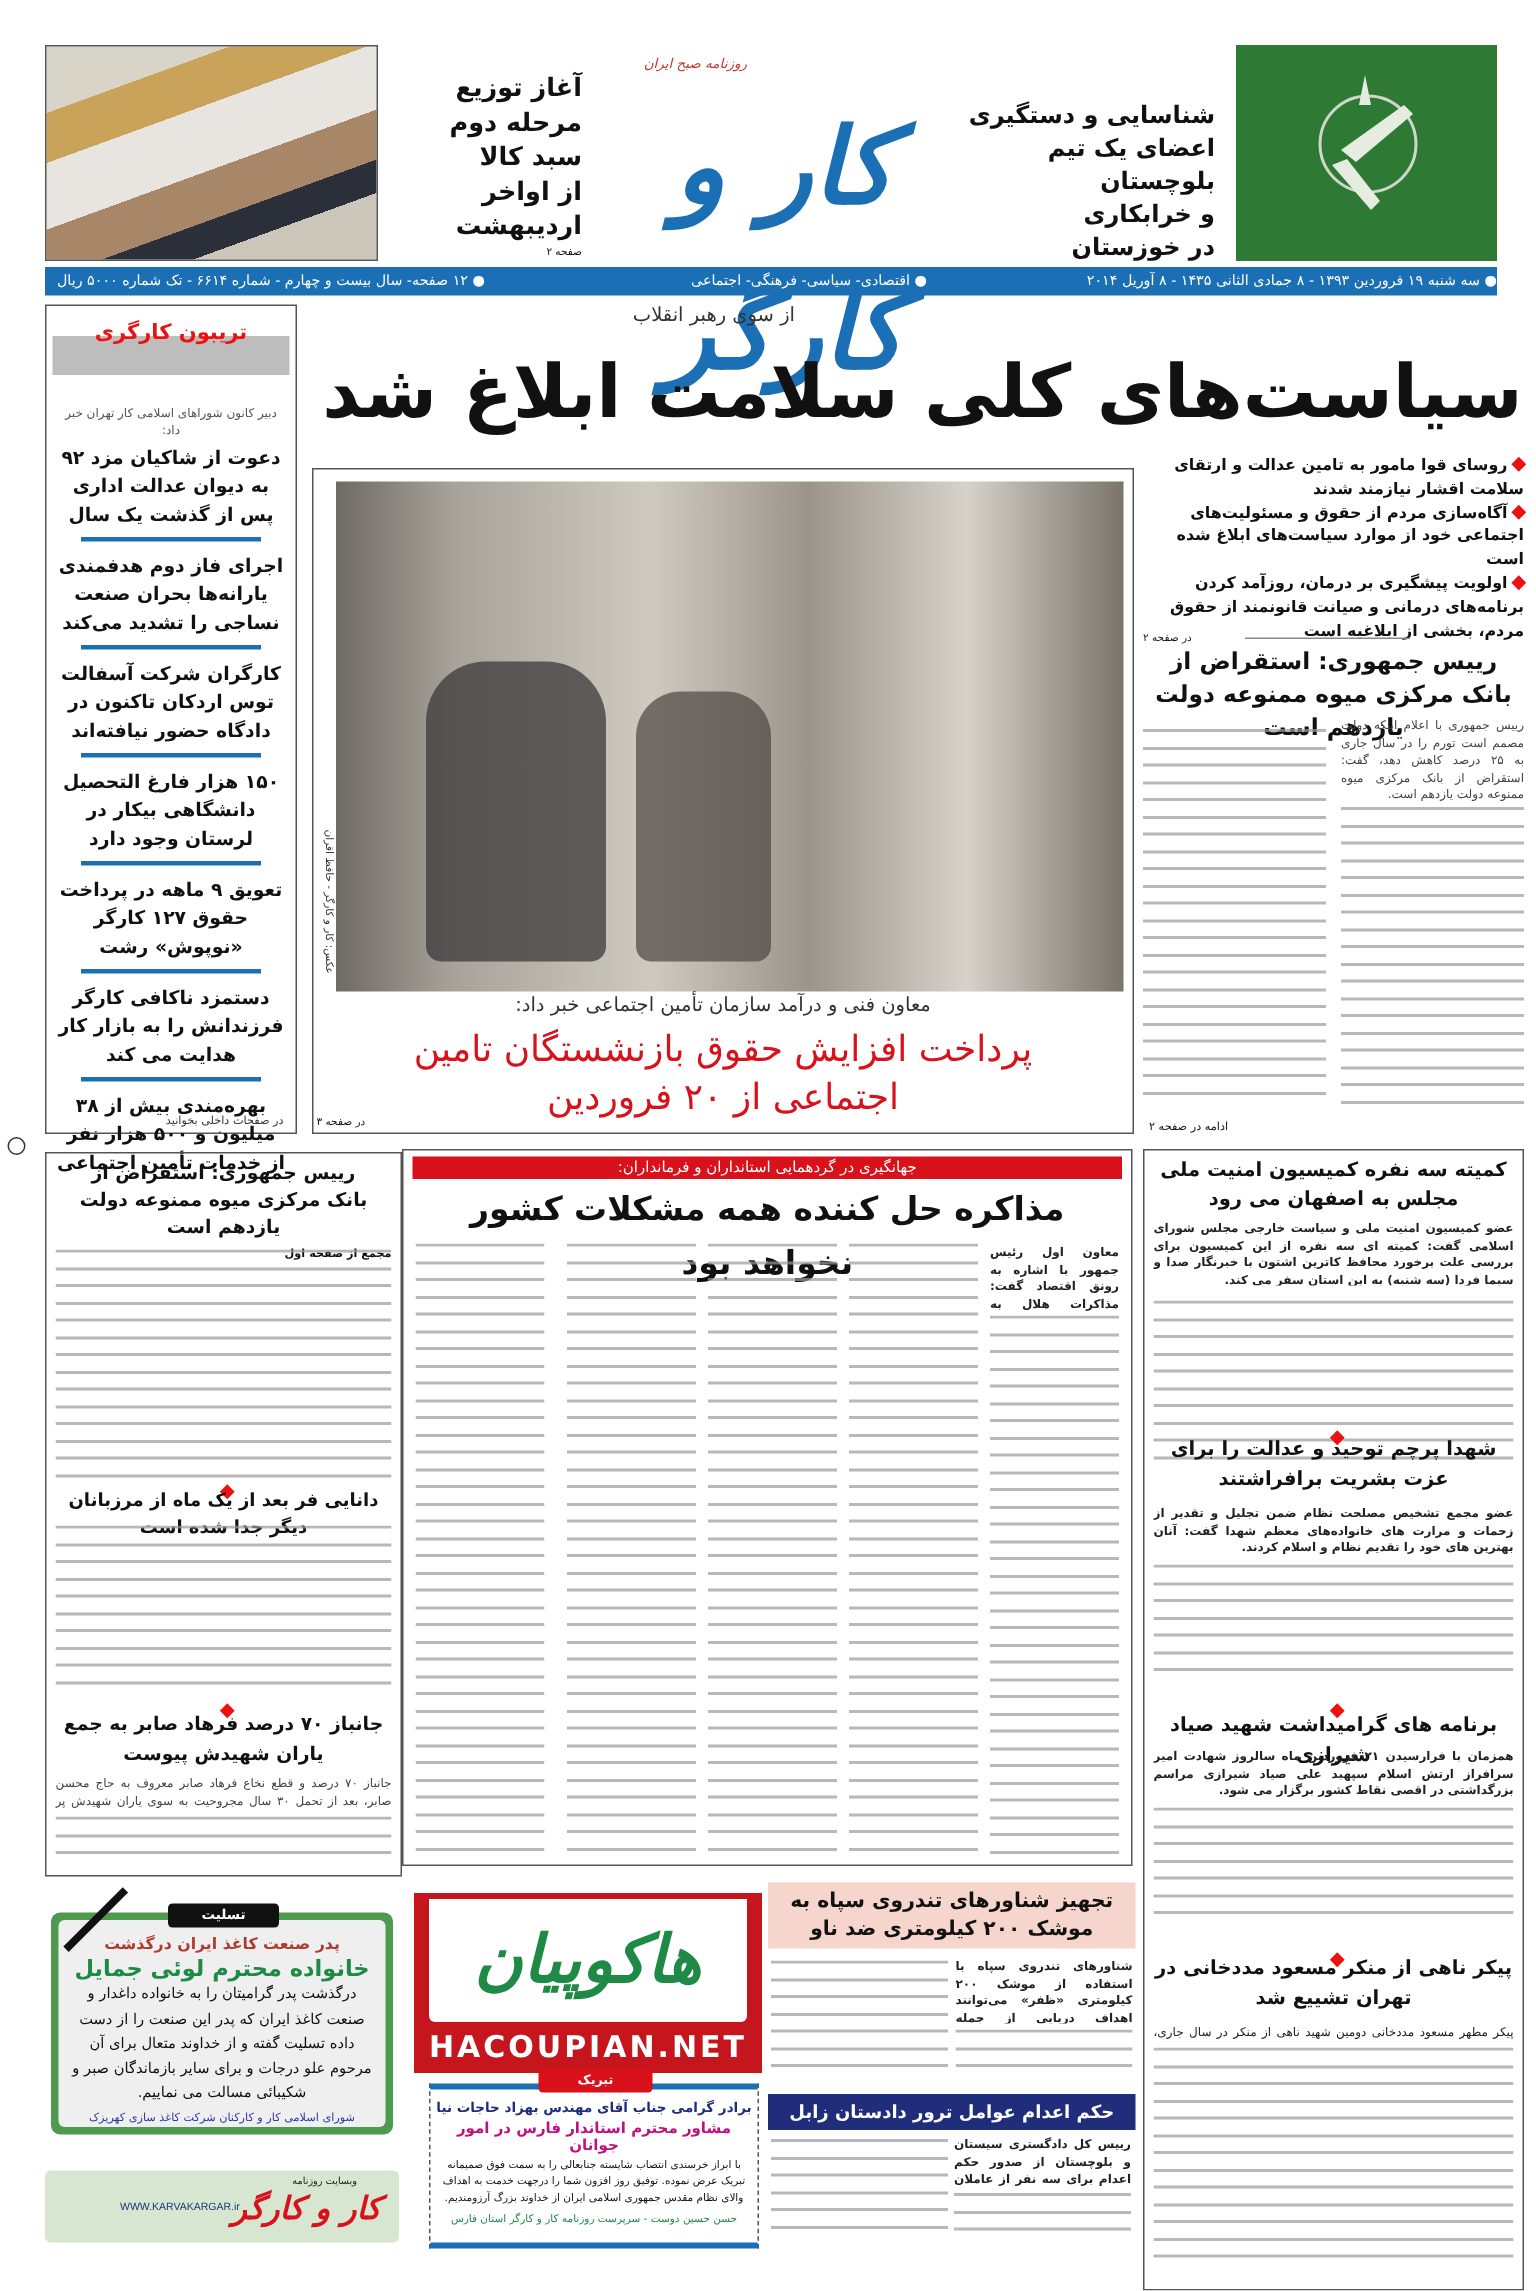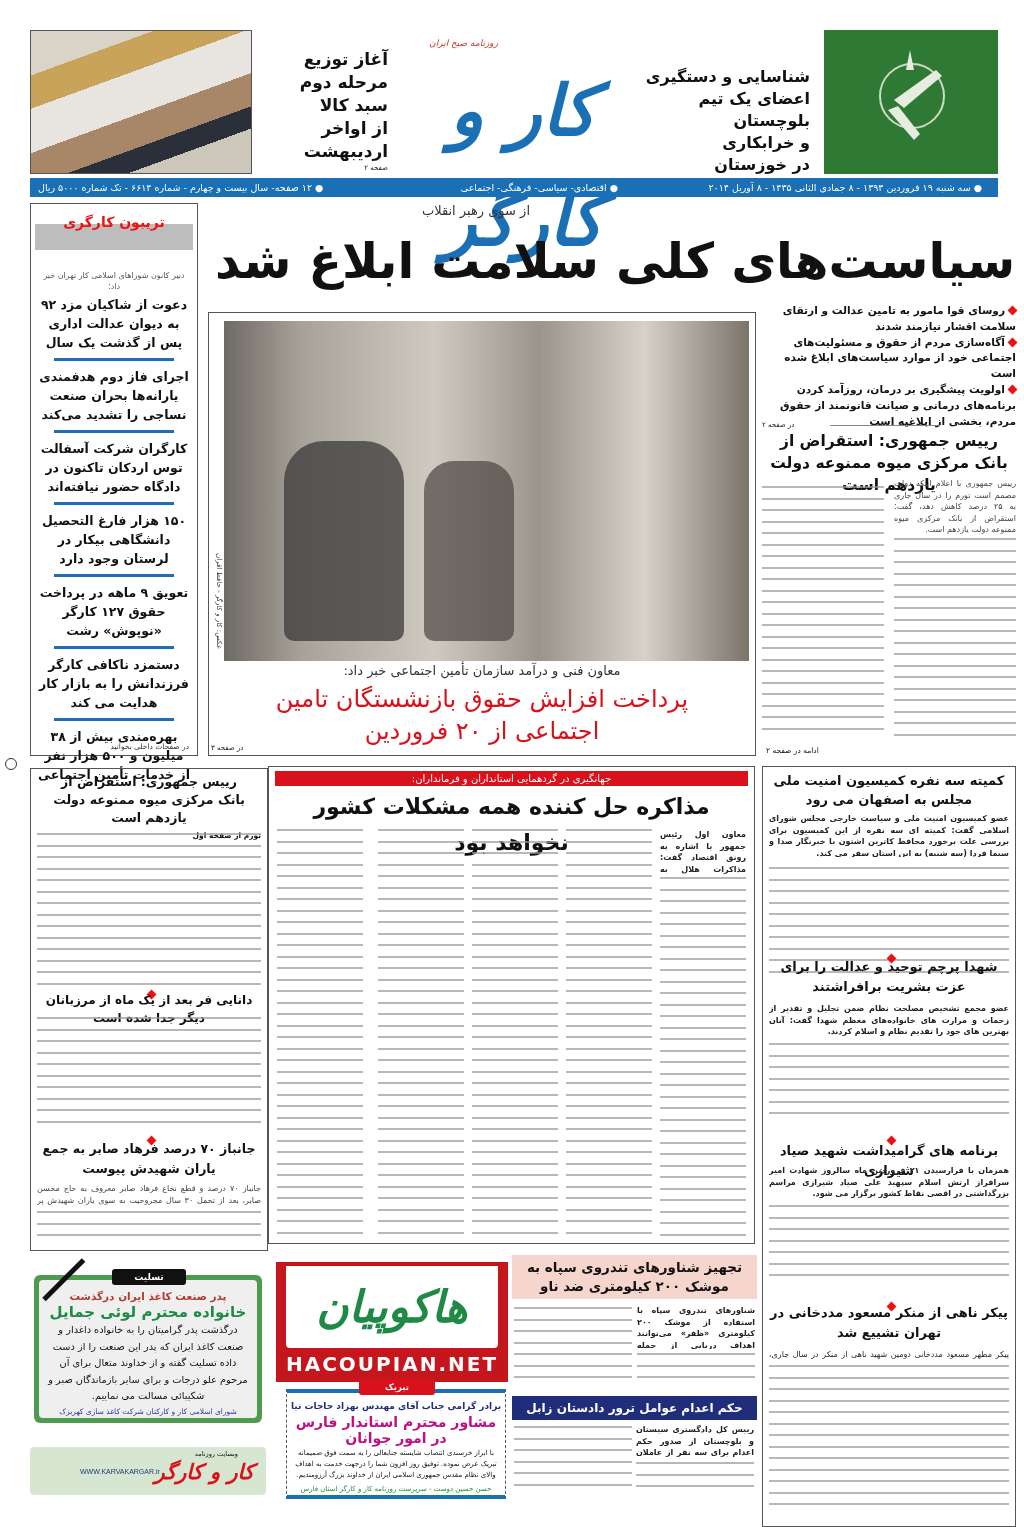--- a/index.html
+++ b/index.html
@@ -44,21 +44,21 @@
 <div class="abs" style="left:824px;top:30px;width:174px;height:144px;background:#2e7a34">
   <svg width="174" height="144" viewBox="0 0 174 144">
     <circle cx="88" cy="66" r="32" fill="none" stroke="#cfd8c8" stroke-width="2"></circle>
     <path d="M70 70 L112 40 L118 46 L80 78 Z" fill="#e6ece0"></path>
     <path d="M64 80 L90 110 L96 104 L74 76 Z" fill="#e6ece0"></path>
     <path d="M82 40 L86 20 L90 40 Z" fill="#e6ece0"></path>
   </svg>
 </div>
 
 <div class="abs" style="left:30px;top:178px;width:968px;height:19px;background:#1a6fb5;color:#fff;font-size:9.5px;line-height:19px">
-  <span style="position:absolute;right:16px">● سه شنبه ۱۹ فروردین ۱۳۹۳ - ۸ جمادی الثانی ۱۴۳۵ - ۸ آوریل ۲۰۱۴</span>
+  <span style="position:absolute;right:0">● سه شنبه ۱۹ فروردین ۱۳۹۳ - ۸ جمادی الثانی ۱۴۳۵ - ۸ آوریل ۲۰۱۴</span>
   <span style="position:absolute;right:380px">● اقتصادی- سیاسی- فرهنگی- اجتماعی</span>
   <span style="position:absolute;left:8px">● ۱۲ صفحه- سال بیست و چهارم - شماره ۶۶۱۴ - تک شماره ۵۰۰۰ ریال</span>
 </div>
 
 <div class="abs frame" style="left:30px;top:203px;width:168px;height:553px;padding:4px 6px">
   <div style="background:#bdbdbd;height:26px;margin:16px -2px 20px;position:relative">
     <span style="position:absolute;left:0;right:0;top:-10px;text-align:center;color:#e11;font-weight:bold;font-size:14px">تریبون کارگری</span>
   </div>
   <div class="c" style="font-size:8px;color:#555;line-height:11px">دبیر کانون شوراهای اسلامی کار تهران خبر داد:</div>
   <div class="c bold" style="font-size:12.5px;line-height:19px;margin-top:3px">دعوت از شاکیان مزد ۹۲ به دیوان عدالت اداری پس از گذشت یک سال</div>
@@ -145,21 +145,21 @@
   <div style="position:absolute;left:0;top:240px;width:14px;font-size:7px;writing-mode:vertical-rl;color:#333">عکس: کار و کارگر - حافظ اقران</div>
   <div class="c" style="position:absolute;left:0;right:0;top:350px;font-size:13px;color:#333">معاون فنی و درآمد سازمان تأمین اجتماعی خبر داد:</div>
   <div class="c" style="position:absolute;left:30px;right:30px;top:370px;font-size:24px;line-height:32px;color:#d8111b">پرداخت افزایش حقوق بازنشستگان تامین اجتماعی از ۲۰ فروردین</div>
   <div style="position:absolute;left:2px;bottom:3px;font-size:7px">در صفحه ۳</div>
 </div>
 
 <div class="abs" style="left:5px;top:758px;width:12px;height:12px;border:1.5px solid #333;border-radius:50%"></div>
 
 <div class="abs frame" style="left:30px;top:768px;width:238px;height:483px;padding:4px 6px">
   <div class="c bold" style="font-size:12.5px;line-height:18px;padding:0 10px">رییس جمهوری: استقراض از بانک مرکزی میوه ممنوعه دولت یازدهم است</div>
-  <div class="t bold" style="font-size:7.5px;margin-top:4px">تورم از صفحه اول</div>
+  <div class="t bold" style="font-size:7.5px;margin-top:4px">مجمع از صفحه اول</div>
   <div class="col-lines" style="left:6px;right:6px;top:64px;height:156px">
       <i></i>
       <i></i>
       <i></i>
       <i></i>
       <i></i>
       <i></i>
       <i></i>
       <i></i>
       <i></i>
@@ -495,16 +495,16 @@
 </div>
 
 <div class="abs" style="left:276px;top:1262px;width:232px;height:120px;background:#c4161c">
   <div style="position:absolute;left:10px;right:10px;top:4px;height:82px;background:#fff;border-radius:0 0 4px 4px"></div>
   <div class="c bold" style="position:absolute;left:0;right:0;top:14px;font-size:44px;line-height:62px;color:#1f8a46;font-style:italic">هاکوپیان</div>
   <div class="c bold" style="position:absolute;left:0;right:0;top:90px;font-size:20px;color:#fff;letter-spacing:2px;direction:ltr">HACOUPIAN.NET</div>
 </div>
 <div class="abs" style="left:286px;top:1389px;width:220px;height:110px;border:1px dashed #555;border-top:4px solid #1a6fb5;border-bottom:4px solid #1a6fb5;background:#fff">
   <div class="c bold" style="position:absolute;left:72px;width:76px;top:-14px;height:16px;background:#d8111b;color:#fff;font-size:8.5px;line-height:16px;border-radius:3px">تبریک</div>
   <div class="c bold" style="margin-top:8px;font-size:9px;color:#1f2d7a">برادر گرامی جناب آقای مهندس بهزاد حاجات نیا</div>
-  <div class="c bold" style="font-size:14px;color:#c01080;margin-top:3px">مشاور محترم استاندار فارس در امور جوانان</div>
+  <div class="c bold" style="font-size:10px;color:#c01080;margin-top:3px">مشاور محترم استاندار فارس در امور جوانان</div>
   <div class="c" style="font-size:7px;line-height:11px;padding:2px 4px">با ابراز خرسندی انتصاب شایسته جنابعالی را به سمت فوق صمیمانه تبریک عرض نموده. توفیق روز افزون شما را درجهت خدمت به اهداف والای نظام مقدس جمهوری اسلامی ایران از خداوند بزرگ آرزومندیم.</div>
   <div class="c" style="font-size:7px;color:#1f8a46;margin-top:2px">حسن حسین دوست - سرپرست روزنامه کار و کارگر استان فارس</div>
 </div>
 
 </body></html>

